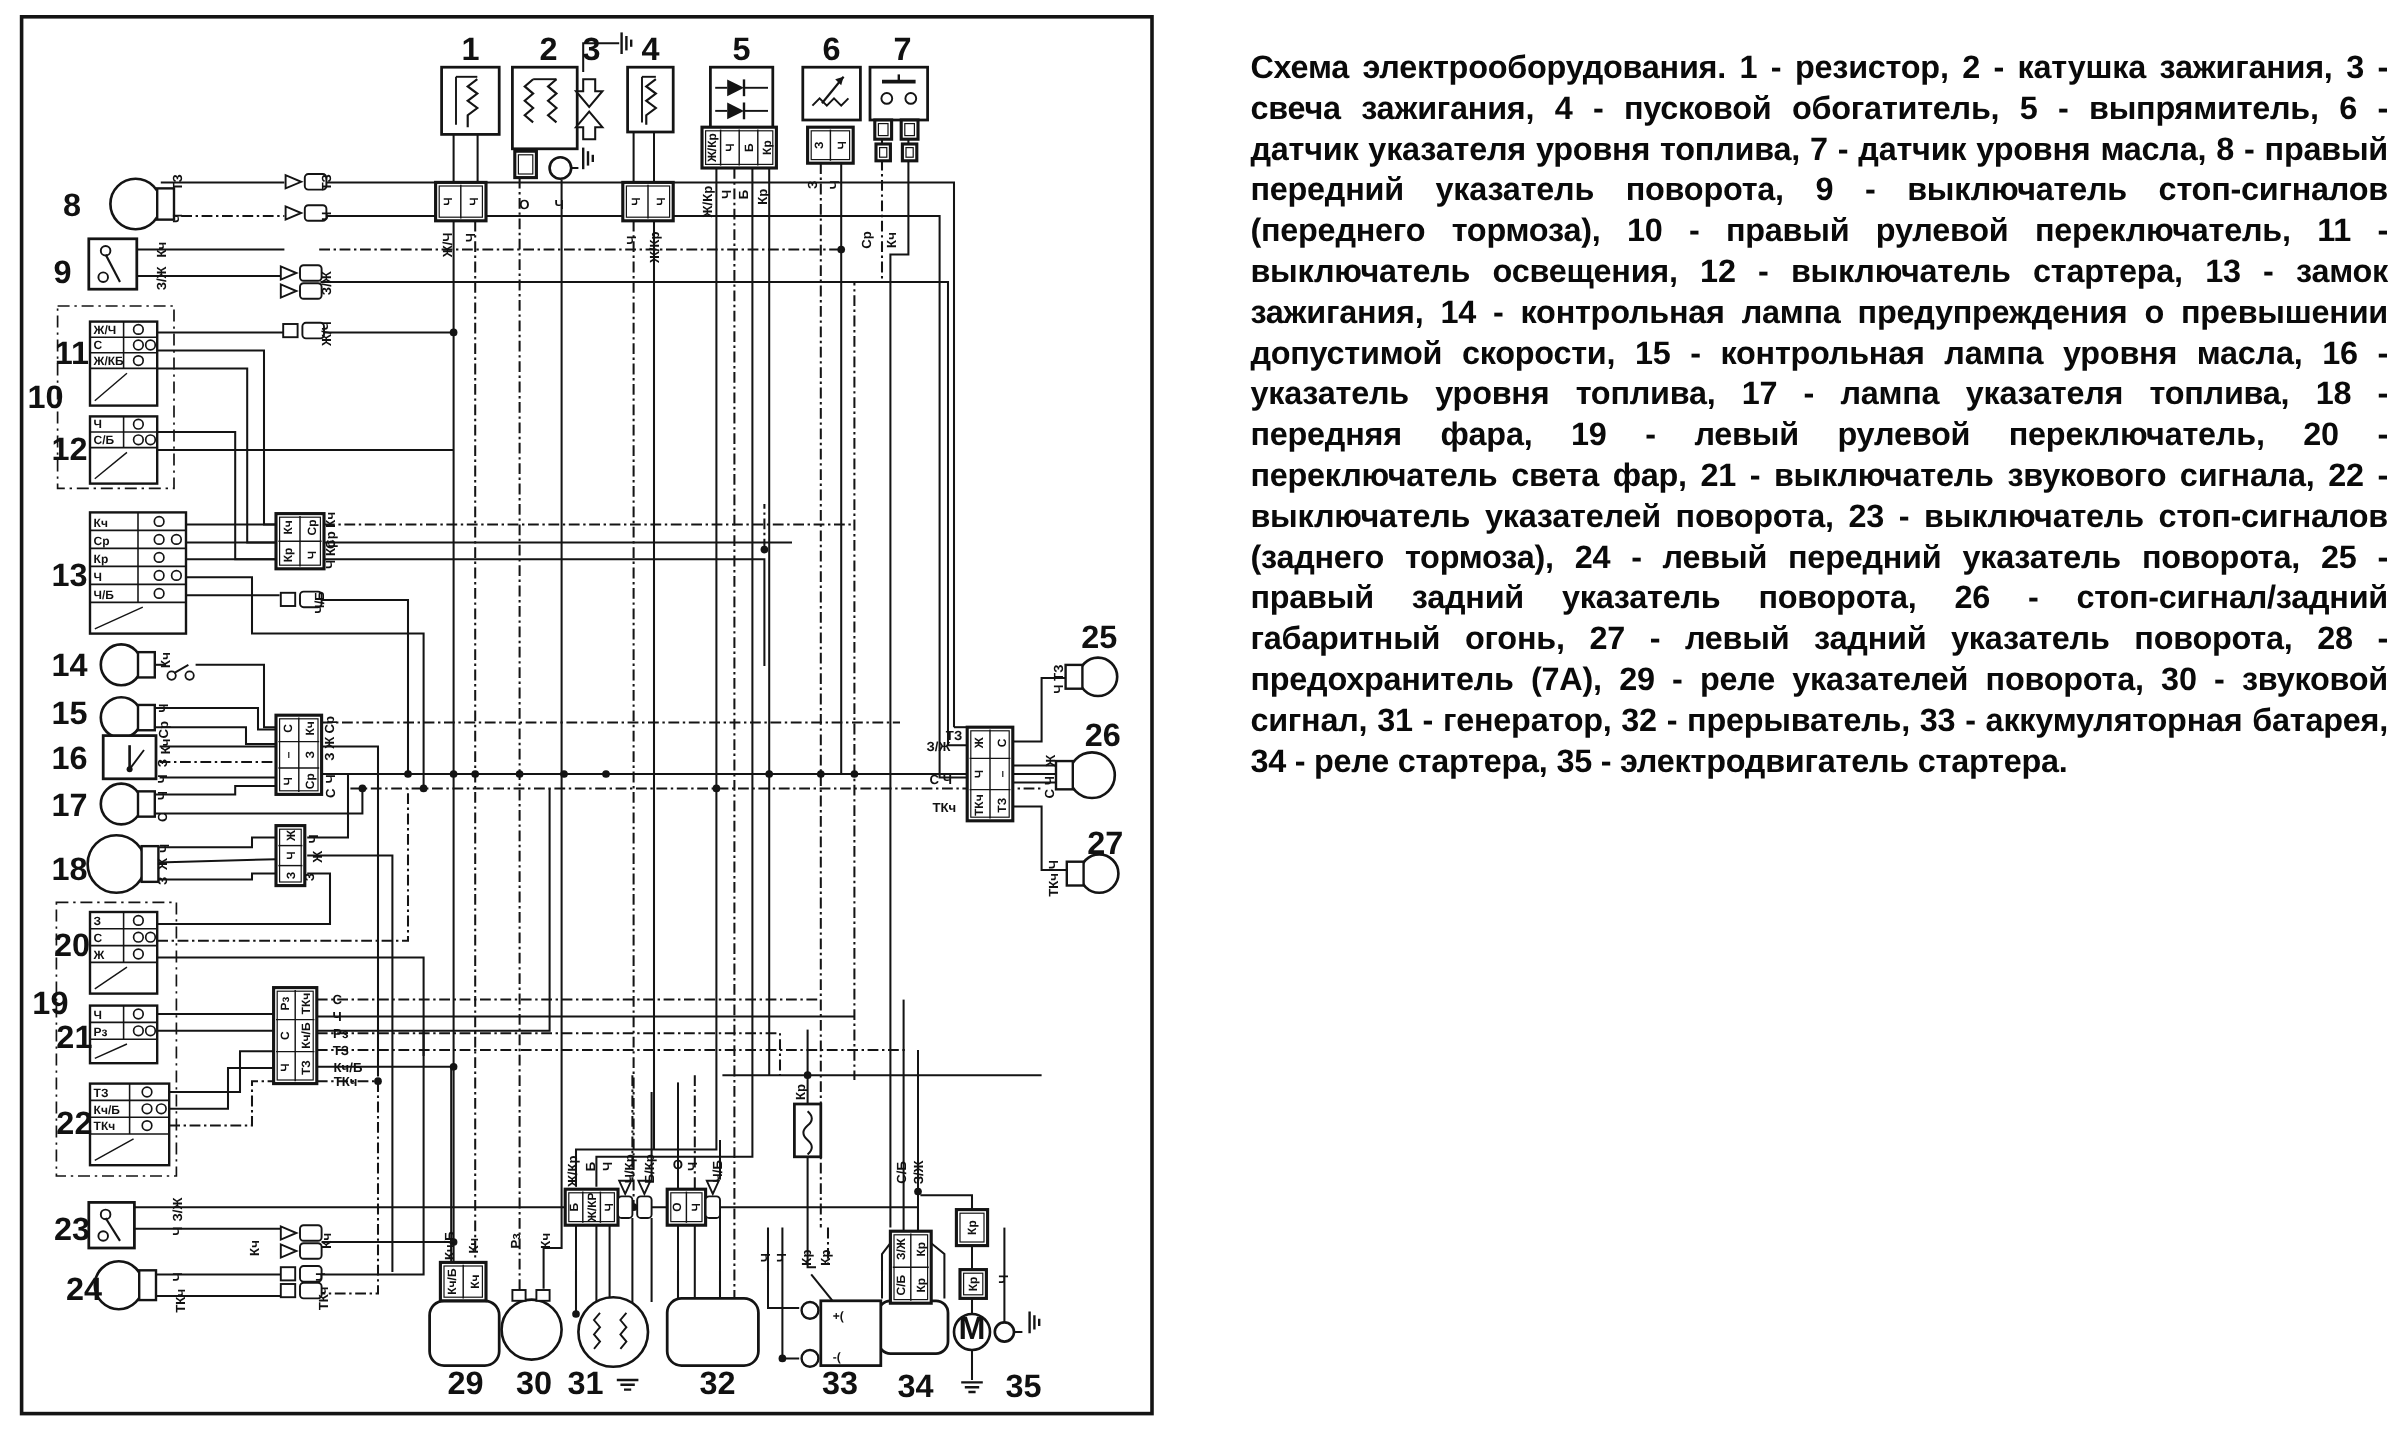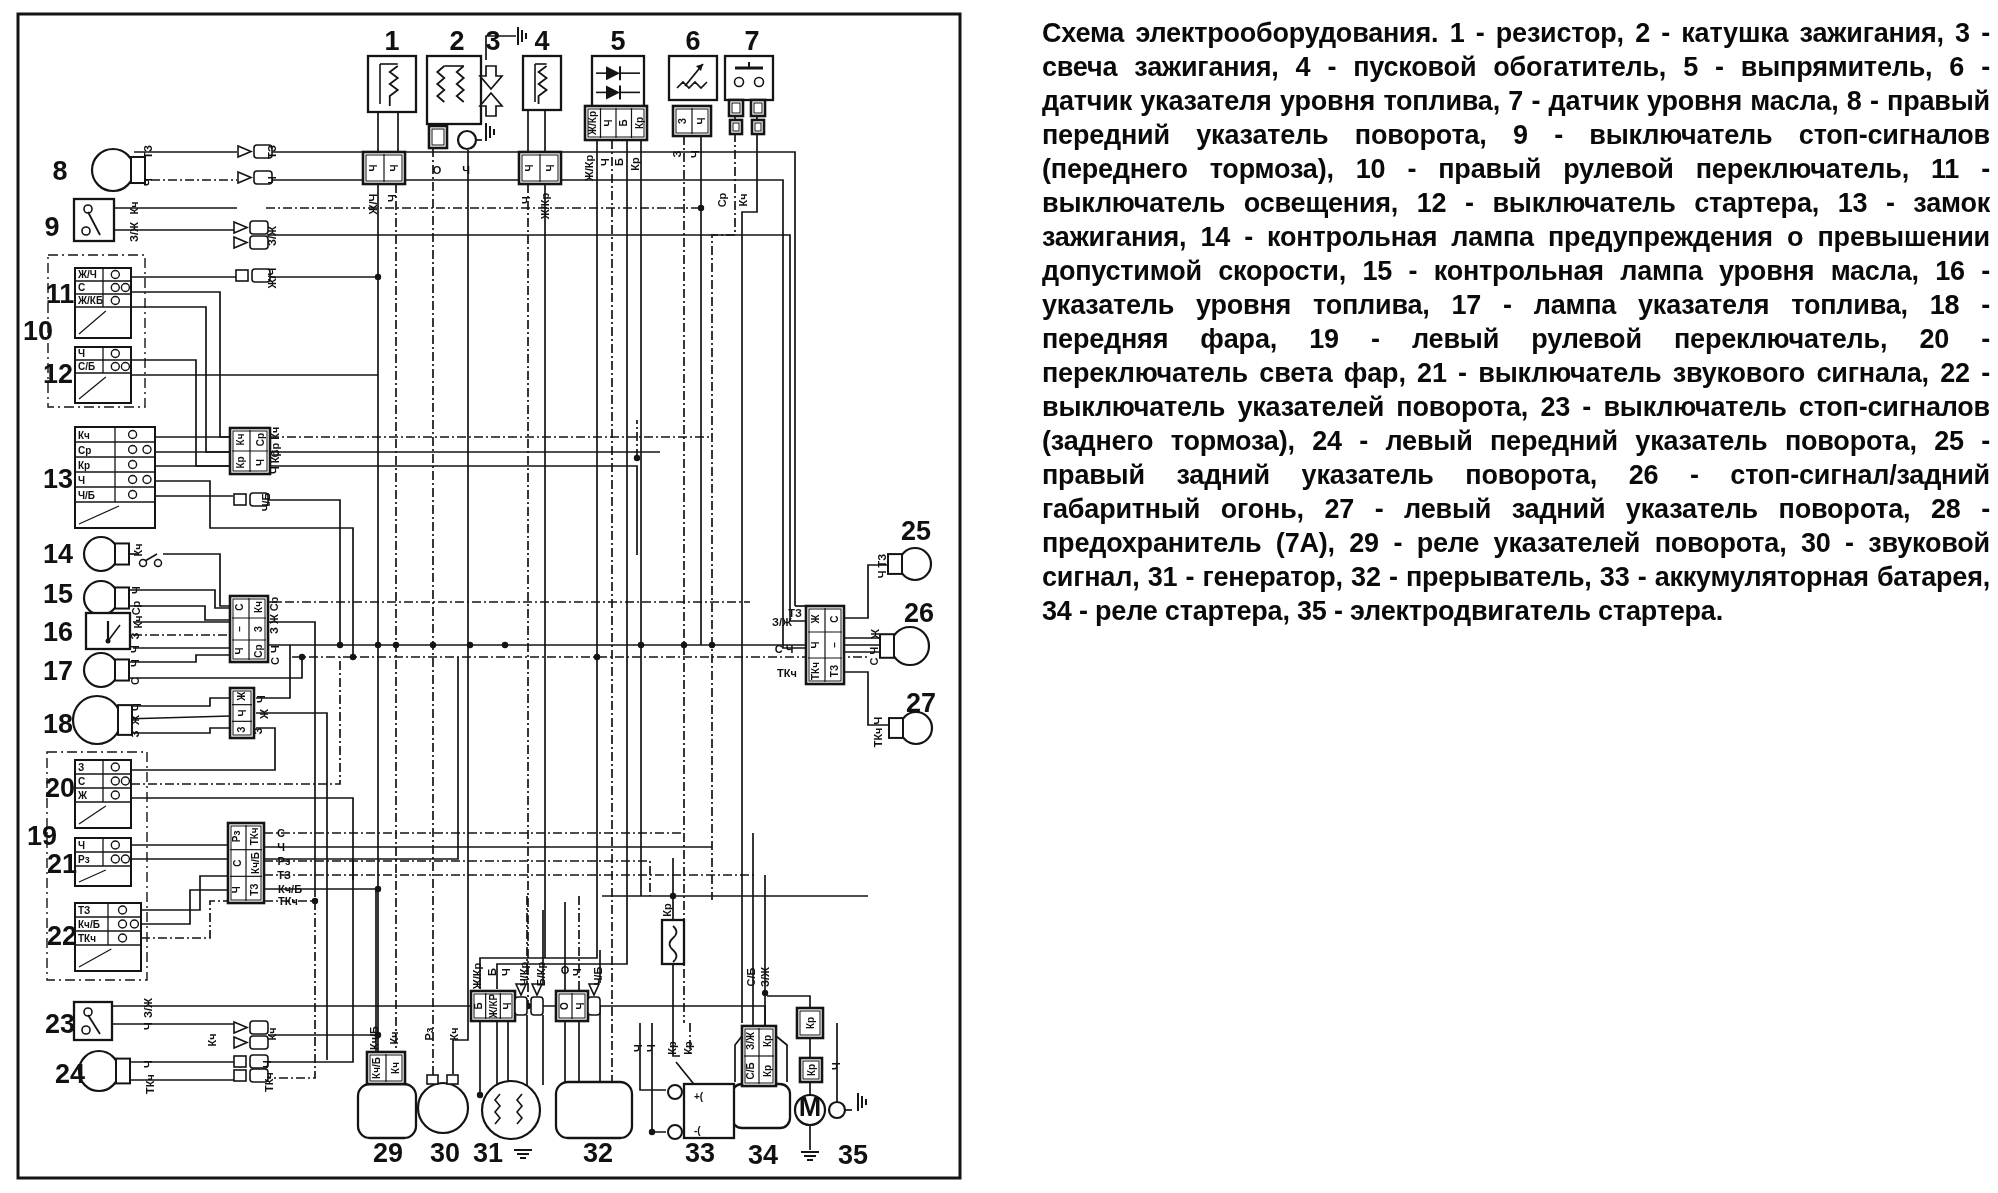--- a/index.html
+++ b/index.html
@@ -2,21 +2,21 @@
 <html><head>
 <meta charset="utf-8">
 <style>
   html,body{margin:0;padding:0;background:#fff;}
   #stage{position:relative;width:1998px;height:1193px;background:#fff;overflow:hidden;
          font-family:"Liberation Sans",sans-serif;}
   #wiring{position:absolute;left:0;top:0;}
   .num{font-family:"Liberation Sans",sans-serif;font-size:27px;font-weight:700;fill:#111;}
   .lbl{font-family:"Liberation Sans",sans-serif;font-size:11px;font-weight:700;fill:#111;}
   .cell{font-family:"Liberation Sans",sans-serif;font-size:10px;font-weight:700;fill:#111;}
-  #legend{position:absolute;left:1042px;top:16px;width:948px;
+  #legend{position:absolute;left:1042px;top:39px;width:948px;
           font-size:27px;line-height:34px;font-weight:700;color:#0a0a0a;
           text-align:justify;letter-spacing:-0.2px;}
 </style>
 </head>
 <body>
 <div id="stage">
 
 <svg id="wiring" width="1000" height="1193" viewBox="0 0 1000 1193">
       <rect x="18" y="14" width="942" height="1164" fill="none" stroke="#141414" stroke-width="3"></rect>
       <rect x="48" y="255" width="97" height="152" fill="none" stroke="#141414" stroke-width="1.4" stroke-dasharray="10,4,2,4"></rect>

